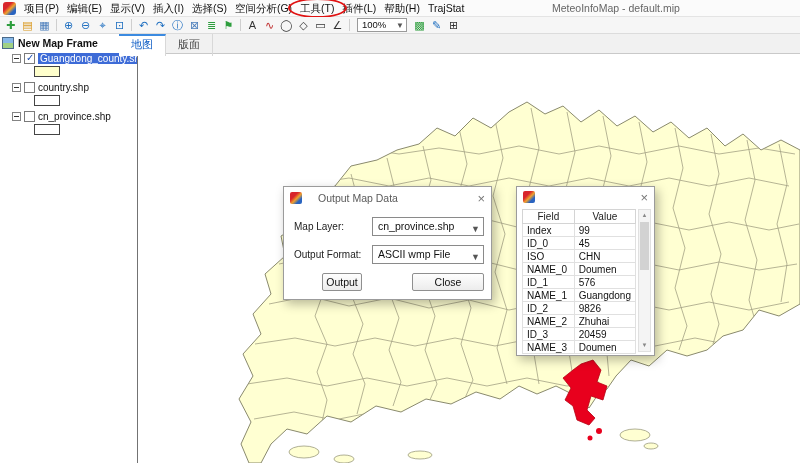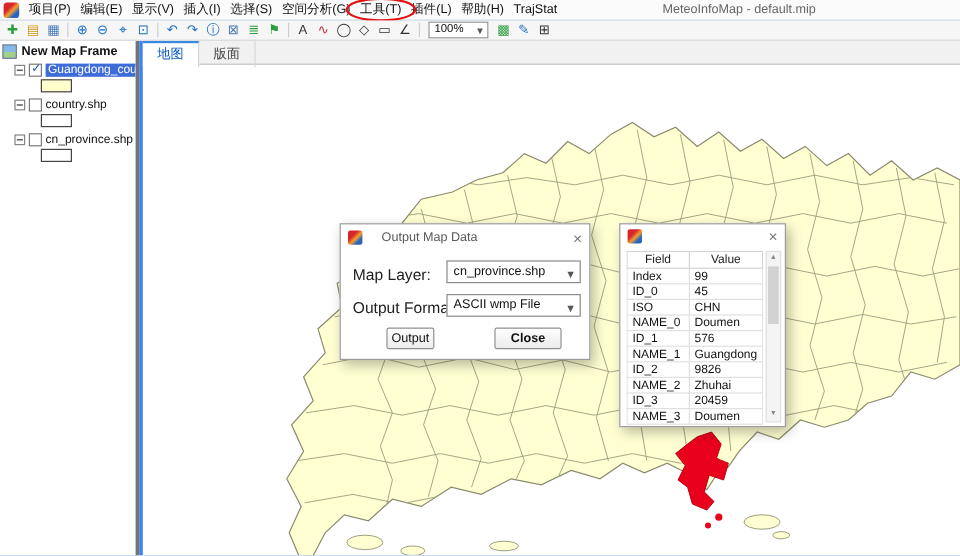--- a/index.html
+++ b/index.html
@@ -18,21 +18,21 @@
   
   .toolbar{position:absolute;left:0;top:17px;width:800px;height:17px;background:#f6f6f6;border-bottom:1px solid #dcdcdc;display:flex;align-items:center;z-index:20;padding-left:2px;}
   .tbi{display:inline-block;width:17px;text-align:center;font-size:11px;line-height:16px;cursor:default;}
   .tbsep{width:1px;height:12px;background:#cfcfcf;margin:0 3px;flex:none;}
   .c-green{color:#2e9e3e;} .c-orange{color:#d9981f;} .c-steel{color:#4a7dbb;}
   .c-blue{color:#1f6fc0;} .c-dark{color:#333;} .c-red{color:#c03030;}
   .zoomcombo{position:relative;width:50px;height:14px;border:1px solid #9a9a9a;background:#fff;font-size:9.5px;line-height:12px;padding:0 12px 0 4px;margin:0 4px;}
   .zoomcombo .arr{position:absolute;right:2px;top:1px;font-size:8px;color:#555;}
 
   
-  .toc{position:absolute;left:0;top:34px;width:116px;bottom:0;background:#fff;border-right:3px solid #737373;overflow:hidden;z-index:5;}
+  .toc{position:absolute;left:0;top:34px;width:138px;bottom:0;background:#fff;border-right:1px solid #737373;overflow:hidden;z-index:5;}
   .toc-frame{display:flex;align-items:center;gap:4px;padding:3px 2px 2px 2px;font-size:10.5px;font-weight:bold;white-space:nowrap;}
   .frame-ico{width:12px;height:12px;border:1px solid #4a6a8a;background:linear-gradient(180deg,#86b8e8 0 50%,#a0d184 50% 100%);flex:none;}
   .toc-layer{display:flex;align-items:center;gap:3px;padding:2px 0 1px 12px;font-size:10px;white-space:nowrap;}
   .exp{width:9px;height:9px;border:1px solid #848484;background:#fff;position:relative;flex:none;}
   .exp::before{content:"";position:absolute;left:1px;right:1px;top:3px;height:1px;background:#333;}
   .cb{width:11px;height:11px;border:1px solid #7a7a7a;background:#fff;flex:none;position:relative;}
   .cb.on::after{content:"✓";position:absolute;left:1px;top:-2px;font-size:10px;color:#1d4fb0;font-weight:bold;}
   .llbl{overflow:hidden;text-overflow:clip;}
   .llbl.sel{background:#3d6bd7;color:#fff;padding:0 2px;}
   .swatch{display:block;width:26px;height:11px;border:1px solid #444;margin:1px 0 3px 34px;}
@@ -46,30 +46,30 @@
   
   .mapcanvas{position:absolute;left:119px;top:54px;width:681px;height:409px;background:#fff;z-index:1;}
 
   
   .dlg{position:absolute;background:#fff;border:1px solid #9b9b9b;box-shadow:3px 4px 10px rgba(0,0,0,.28);z-index:30;}
   .dlg-title{display:flex;align-items:center;height:22px;padding:0 6px;}
   .dlg-logo{width:12px;height:12px;border-radius:2px;background:linear-gradient(135deg,#d8252c 35%,#f0a12c 55%,#2a64c0 75%);flex:none;}
   .dlg-title-text{font-size:10.5px;color:#5a5a5a;margin-left:16px;flex:1;}
   .dlg-close{color:#777;font-size:13px;line-height:13px;cursor:default;}
   .dlg1{left:283px;top:186px;width:209px;height:114px;}
-  .flbl{position:absolute;font-size:13px;color:#222;}
+  .flbl{position:absolute;font-size:10px;color:#222;}
   .lbl-maplayer{left:10px;top:34px;}
   .lbl-format{left:10px;top:62px;}
   .combo{position:absolute;height:19px;border:1px solid #8a8a8a;background:#fff;font-size:10.5px;line-height:17px;padding:0 16px 0 5px;white-space:nowrap;overflow:hidden;}
   .combo .arr{position:absolute;right:3px;top:3px;font-size:9px;color:#555;}
   .combo1{left:88px;top:30px;width:112px;}
   .combo2{left:88px;top:58px;width:112px;}
   .btn{position:absolute;height:18px;border:1px solid #8f8f8f;background:linear-gradient(#fefefe,#ececec);font-size:10.5px;text-align:center;line-height:16px;border-radius:2px;cursor:default;}
   .btn-output{left:38px;top:86px;width:40px;}
-  .btn-close{left:128px;top:86px;width:56px;font-weight:bold;}
+  .btn-close{left:128px;top:86px;width:72px;}
 
   .dlg2{left:516px;top:186px;width:139px;height:170px;overflow:hidden;}
   .dlg2 .dlg-title{height:20px;}
   .attr-table-wrap{position:absolute;left:5px;right:18px;top:22px;bottom:0;overflow:hidden;}
   table.attr{width:100%;border-collapse:collapse;font-size:10px;}
   table.attr th{font-weight:normal;text-align:center;color:#222;border:1px solid #d4d4d4;height:14px;padding:0 3px;}
   table.attr td{border:1px solid #e0e0e0;height:13px;padding:0 4px;white-space:nowrap;}
   table.attr td.c1{width:52%;}
   .vscroll{position:absolute;right:3px;top:22px;width:13px;bottom:3px;background:#f4f4f4;border:1px solid #e0e0e0;}
   .vs-up,.vs-down{position:absolute;left:0;right:0;height:11px;text-align:center;font-size:6px;color:#888;line-height:11px;}

